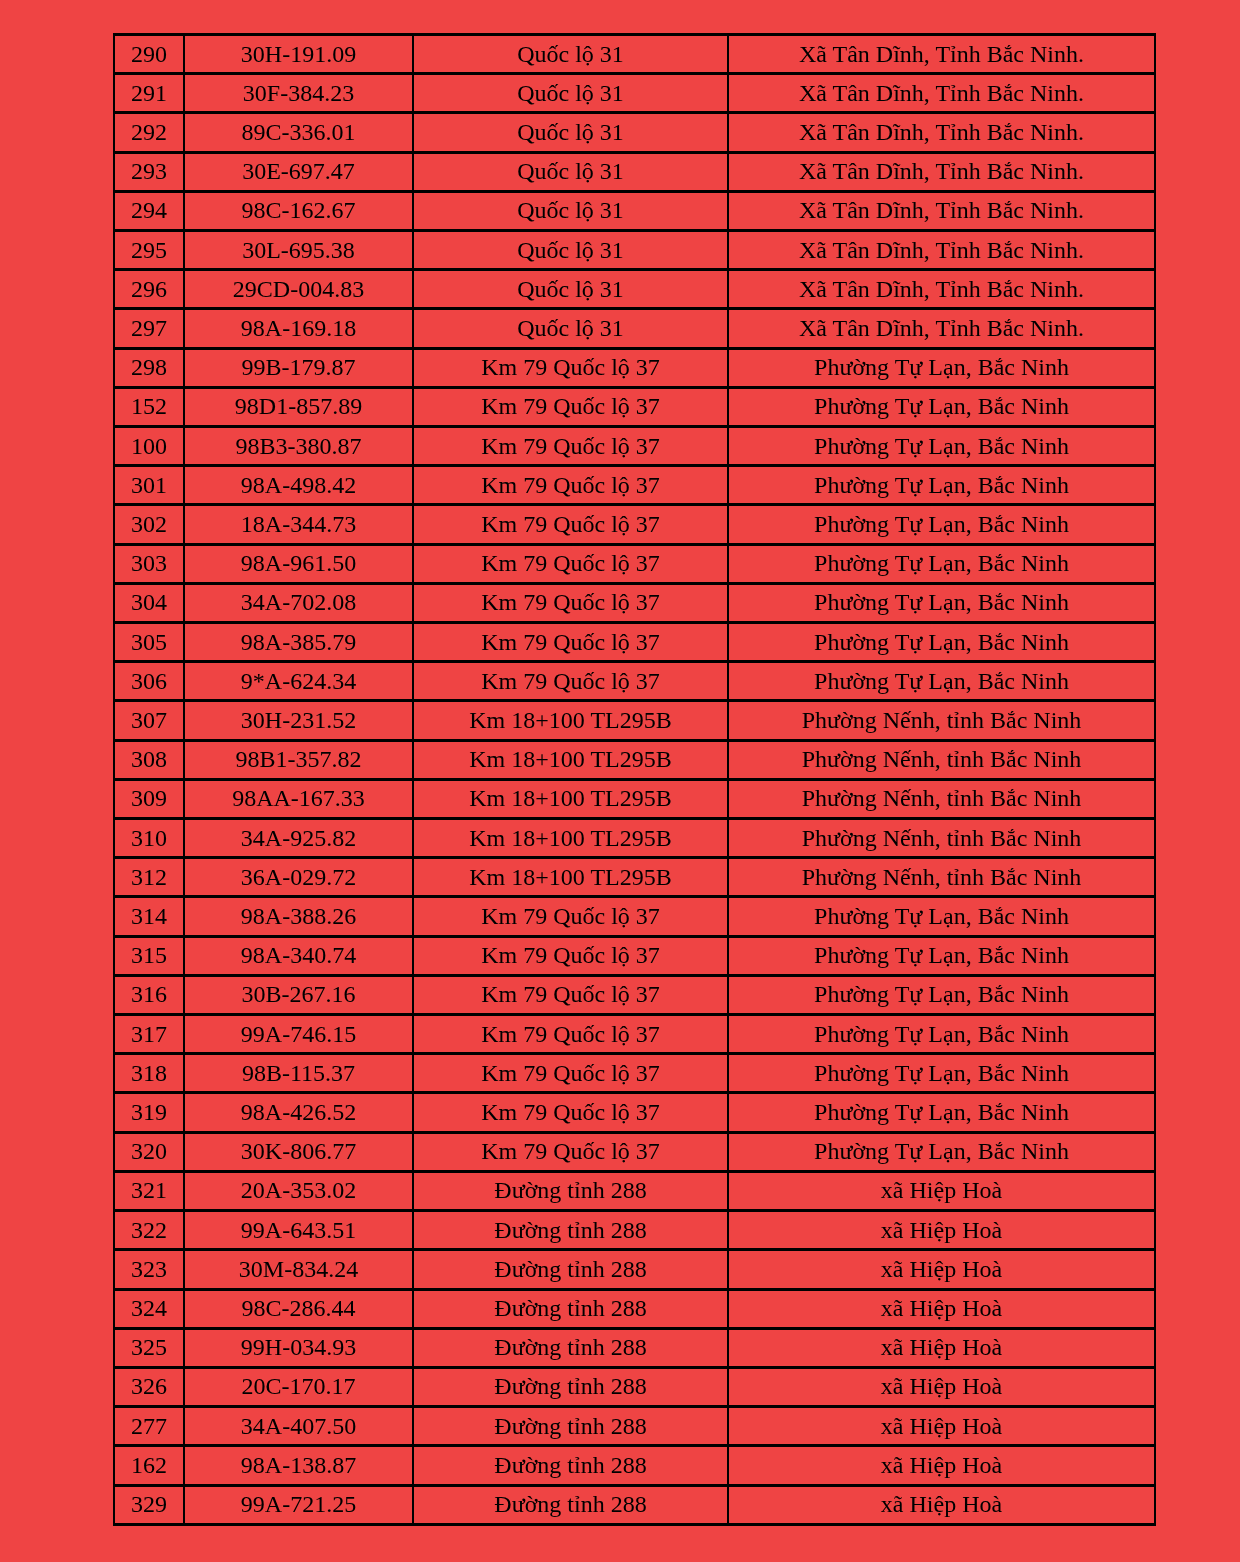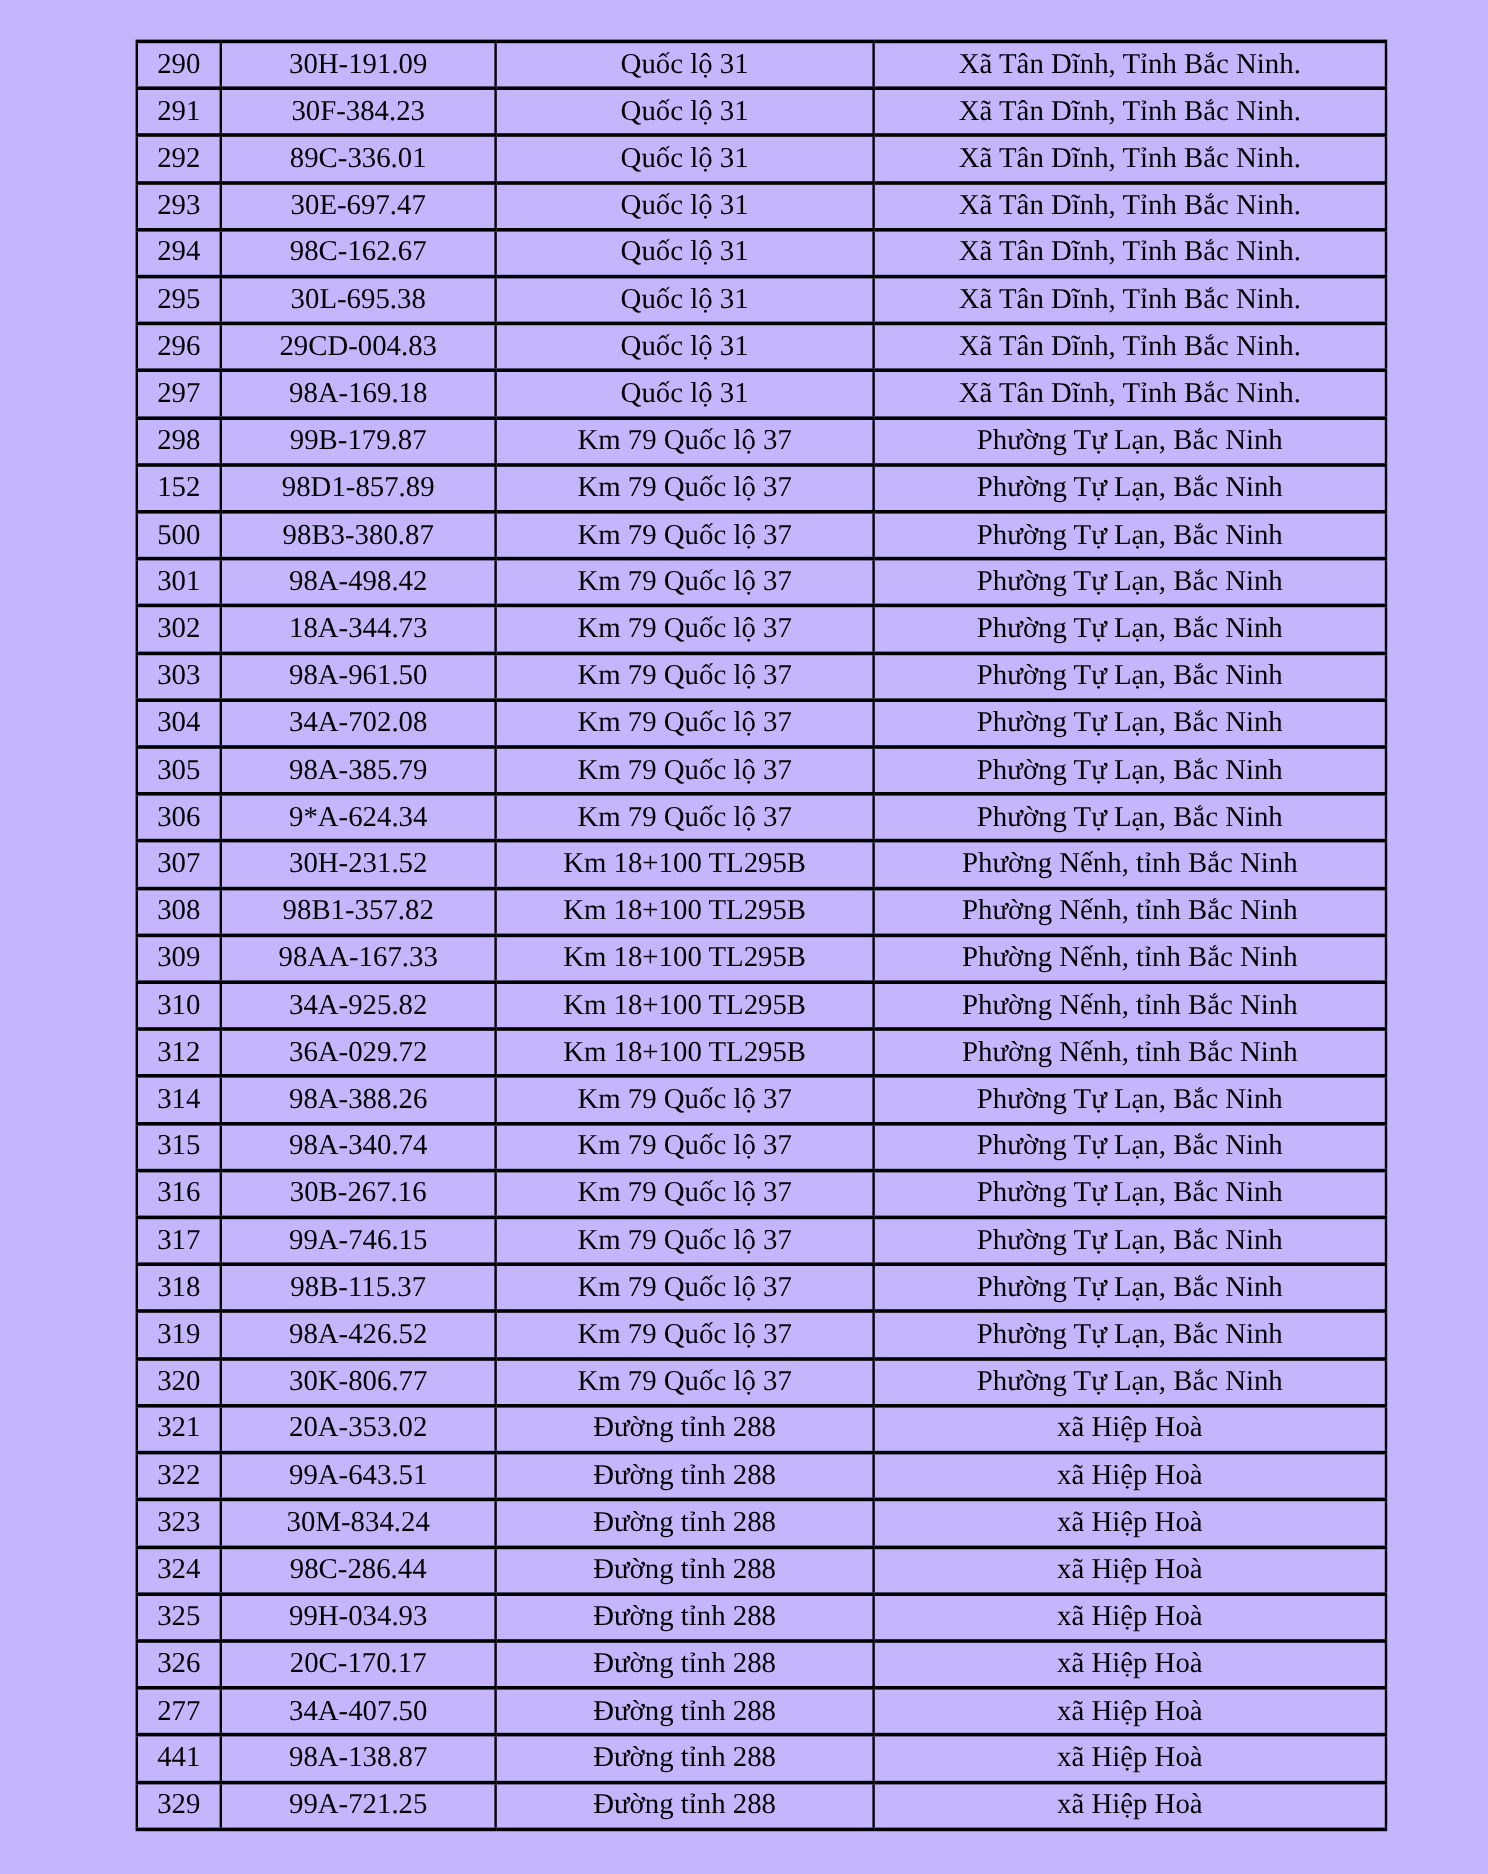--- a/index.html
+++ b/index.html
@@ -10,21 +10,21 @@
   body {
     width: 1240px;
     height: 1562px;
     position: relative;
     font-family: "Liberation Serif", "DejaVu Serif", serif;
     color: #000;
   }
   .sheet {
     position: absolute;
     inset: 0;
-    background: #c4b5fd;
+    background: #ef4444;
   }
   table.doc-table {
     position: absolute;
     left: 113px;
     top: 33px;
     width: 1041px;
     height: 1493px;
     border-collapse: collapse;
     table-layout: fixed;
   }
@@ -117,21 +117,21 @@
           <td class="location-cell">Km 79 Quốc lộ 37</td>
           <td class="address-cell">Phường Tự Lạn, Bắc Ninh</td>
         </tr>
         <tr>
           <td class="stt-cell">152</td>
           <td class="plate-cell">98D1-857.89</td>
           <td class="location-cell">Km 79 Quốc lộ 37</td>
           <td class="address-cell">Phường Tự Lạn, Bắc Ninh</td>
         </tr>
         <tr>
-          <td class="stt-cell">500</td>
+          <td class="stt-cell">100</td>
           <td class="plate-cell">98B3-380.87</td>
           <td class="location-cell">Km 79 Quốc lộ 37</td>
           <td class="address-cell">Phường Tự Lạn, Bắc Ninh</td>
         </tr>
         <tr>
           <td class="stt-cell">301</td>
           <td class="plate-cell">98A-498.42</td>
           <td class="location-cell">Km 79 Quốc lộ 37</td>
           <td class="address-cell">Phường Tự Lạn, Bắc Ninh</td>
         </tr>
@@ -273,21 +273,21 @@
           <td class="location-cell">Đường tỉnh 288</td>
           <td class="address-cell">xã Hiệp Hoà</td>
         </tr>
         <tr>
           <td class="stt-cell">277</td>
           <td class="plate-cell">34A-407.50</td>
           <td class="location-cell">Đường tỉnh 288</td>
           <td class="address-cell">xã Hiệp Hoà</td>
         </tr>
         <tr>
-          <td class="stt-cell">441</td>
+          <td class="stt-cell">162</td>
           <td class="plate-cell">98A-138.87</td>
           <td class="location-cell">Đường tỉnh 288</td>
           <td class="address-cell">xã Hiệp Hoà</td>
         </tr>
         <tr>
           <td class="stt-cell">329</td>
           <td class="plate-cell">99A-721.25</td>
           <td class="location-cell">Đường tỉnh 288</td>
           <td class="address-cell">xã Hiệp Hoà</td>
         </tr>

